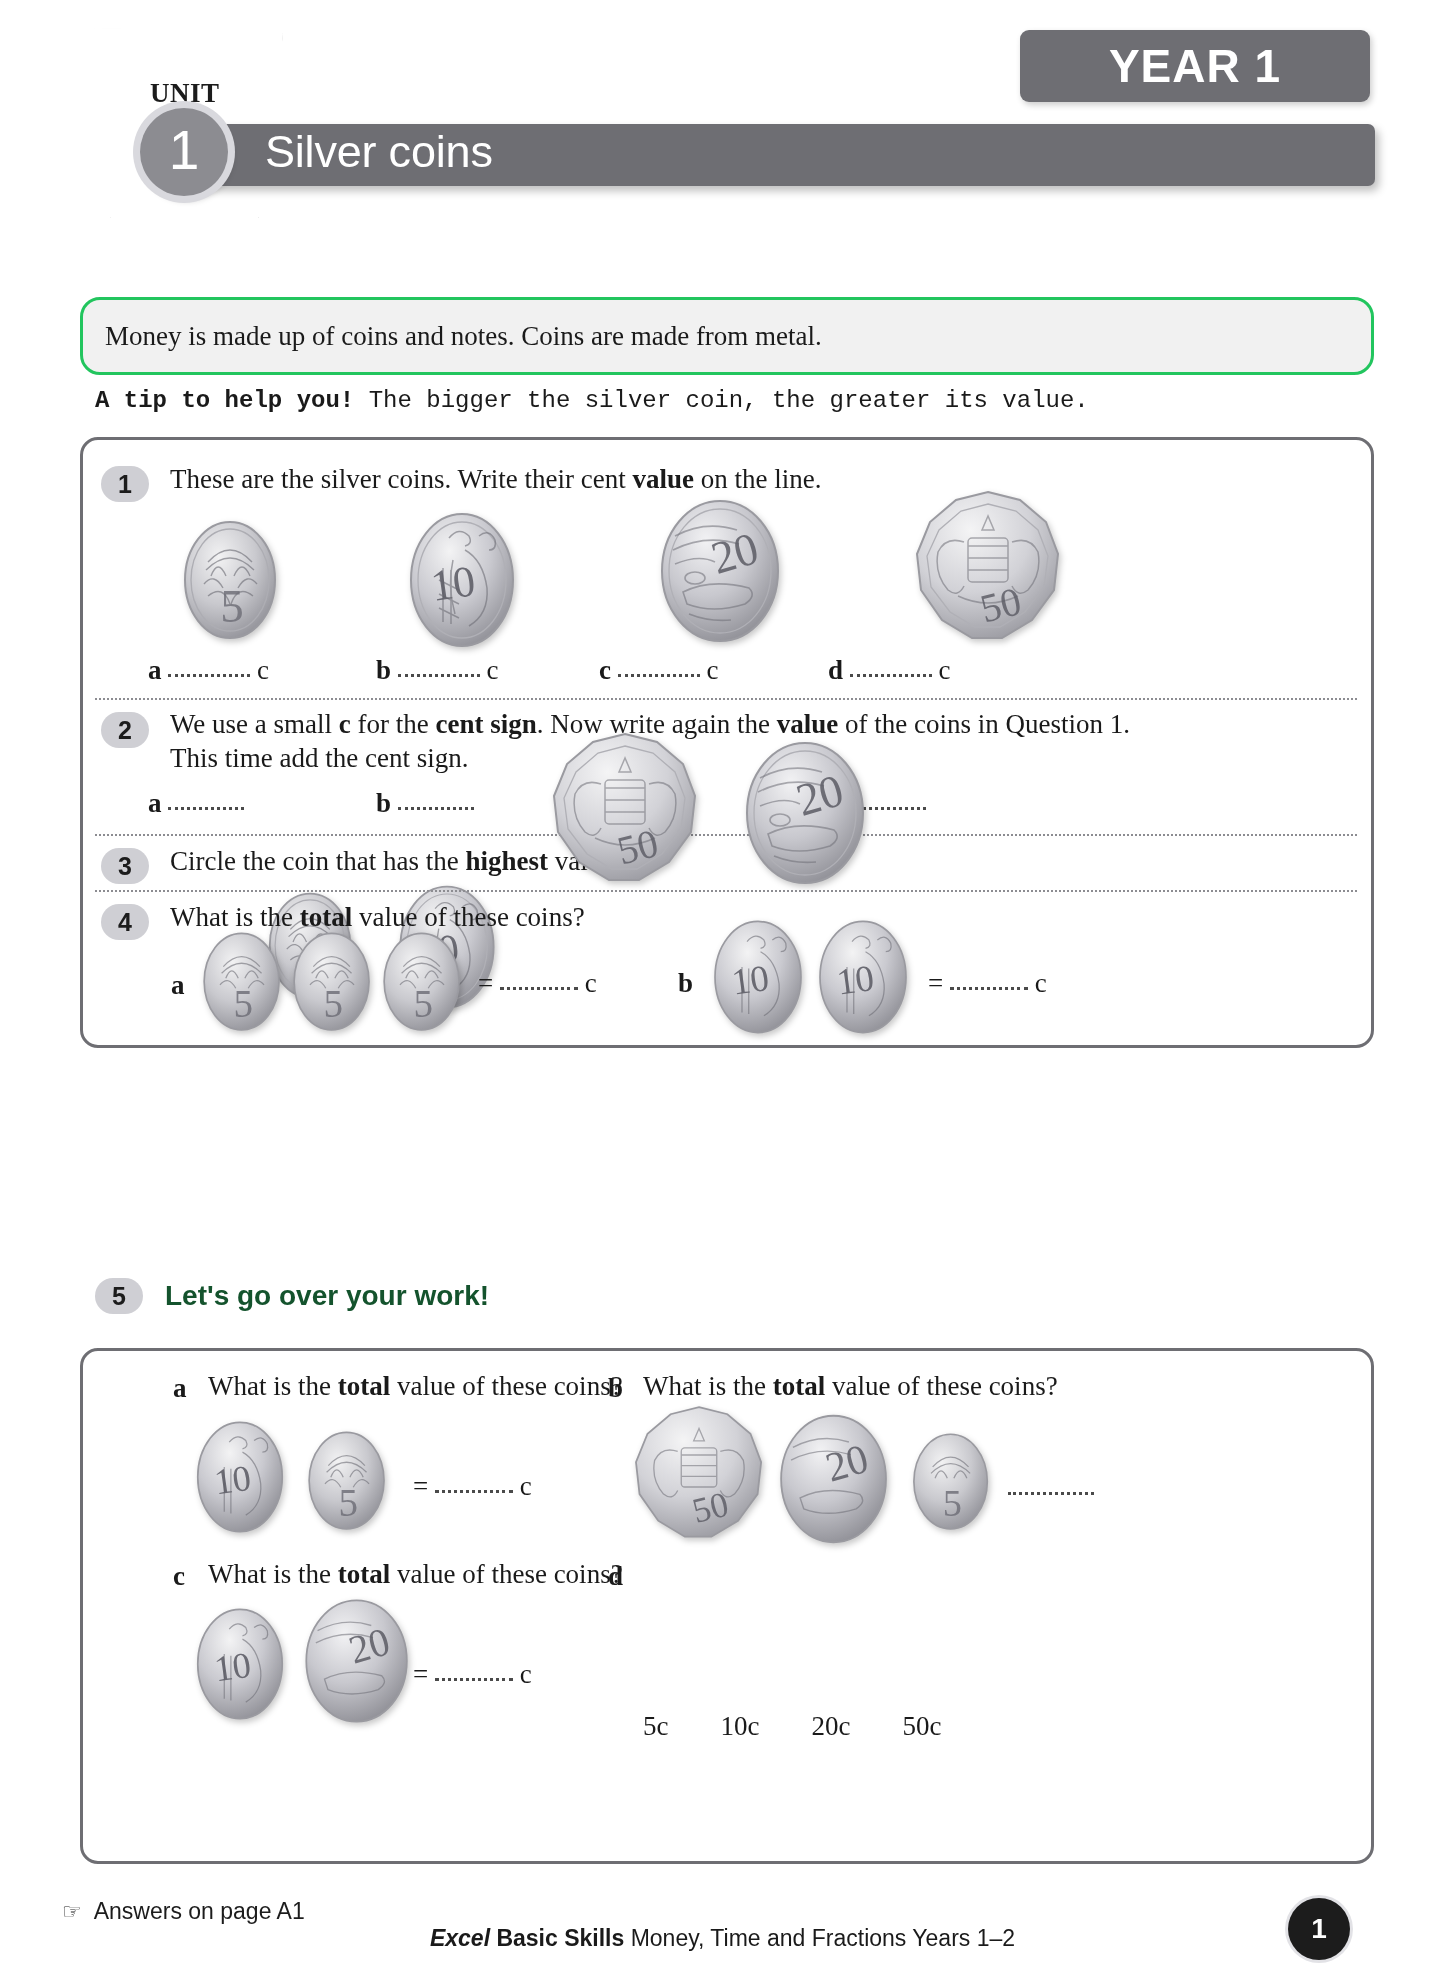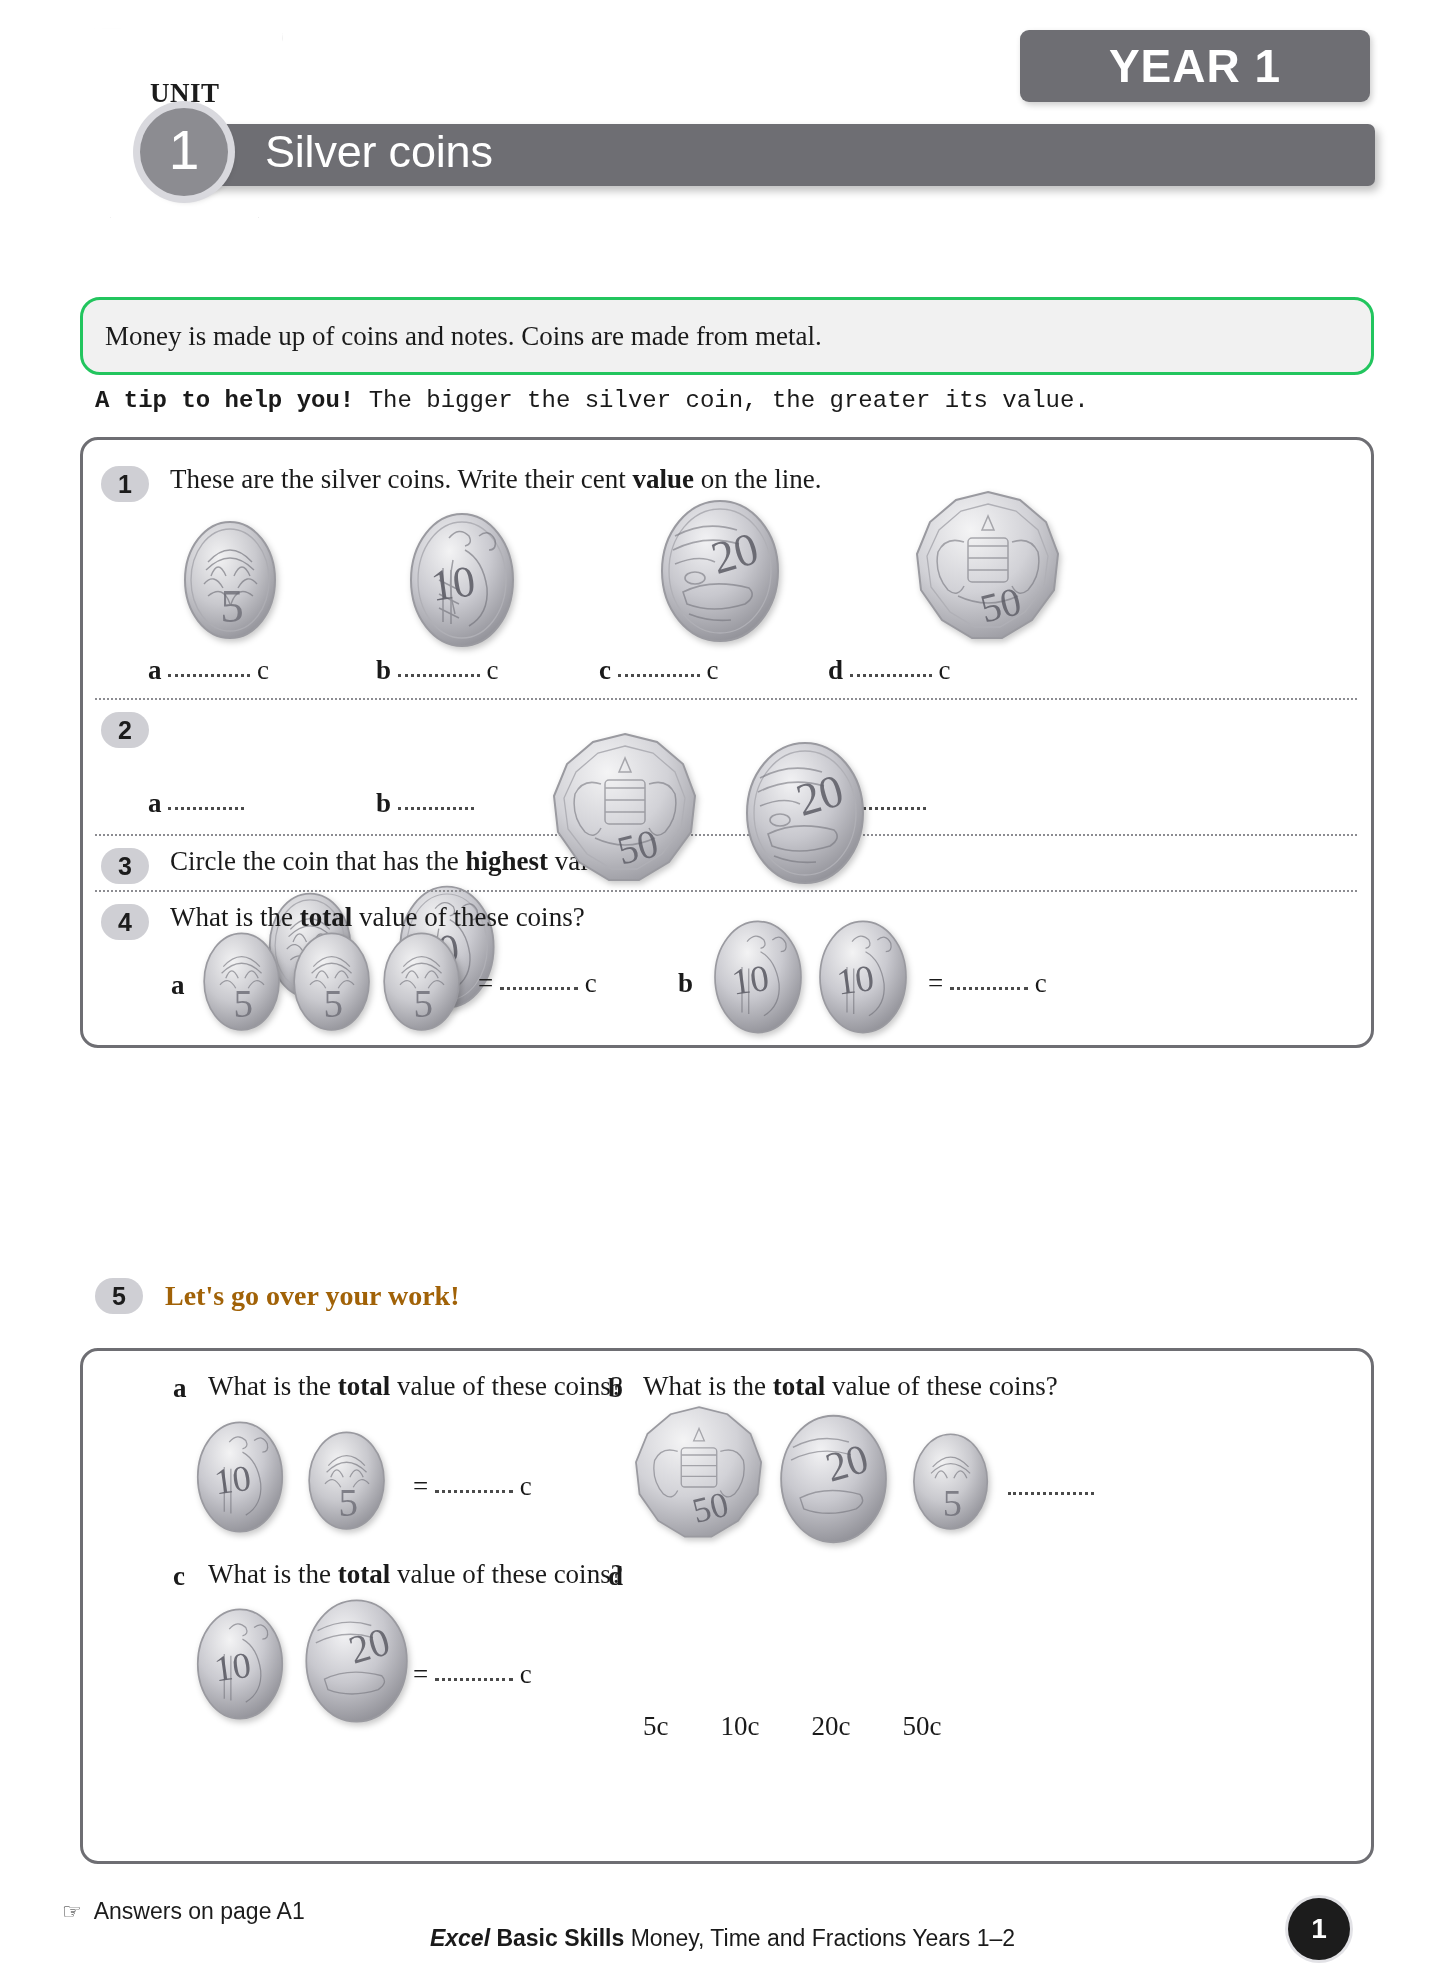--- a/index.html
+++ b/index.html
@@ -98,21 +98,21 @@
   .seriftxt{font-size:27px;}
 
   
   .coin{position:absolute;display:block;}
   .coin svg{display:block;filter:drop-shadow(2px 3px 3px rgba(0,0,0,.22));}
 
   
   .five-head{position:absolute;left:95px;top:1278px;display:flex;align-items:center;gap:22px;}
   .five-head .qnum{position:static;}
   .five-head .ttl{
-    font-family:Liberation Serif, serif;font-weight:bold;font-size:28px;color:#a16207;text-align:right;
+    font-family:Liberation Sans, sans-serif;font-weight:bold;font-size:28px;color:#14532d;text-align:right;
   }
 
   
   .footer-ans{
     position:absolute;left:62px;top:1898px;
     font-family:"Liberation Sans",sans-serif;font-size:23px;color:#1c1c1c;
     display:flex;align-items:center;gap:12px;
   }
   .hand-icon{font-size:22px;}
   .footer-center{
@@ -274,20 +274,24 @@
     </div>
     <div class="abs seriftxt" style="left:745px;top:215px;">
       <span class="lbl">d</span>
       <span class="ansline" style="width:82px;"></span>
       <span>c</span>
     </div>
 
     <div class="divider" style="left:12px;top:258px;width:1262px;"></div>
 
     <div class="qnum" style="left:18px;top:272px;">2</div>
+    <div class="qtext" style="left:87px;top:268px;width:1160px;">
+      <span>We use a small </span><b>c</b><span> for the </span><b>cent sign</b><span>. Now write again the </span><b>value</b><span> of the coins in Question 1.</span><br>
+      <span>This time add the cent sign.</span>
+    </div>
 
     <div class="abs seriftxt" style="left:65px;top:348px;">
       <span class="lbl">a</span>
       <span class="ansline" style="width:76px;"></span>
     </div>
     <div class="abs seriftxt" style="left:293px;top:348px;">
       <span class="lbl">b</span>
       <span class="ansline" style="width:76px;"></span>
     </div>
     <div class="abs seriftxt" style="left:516px;top:348px;">

